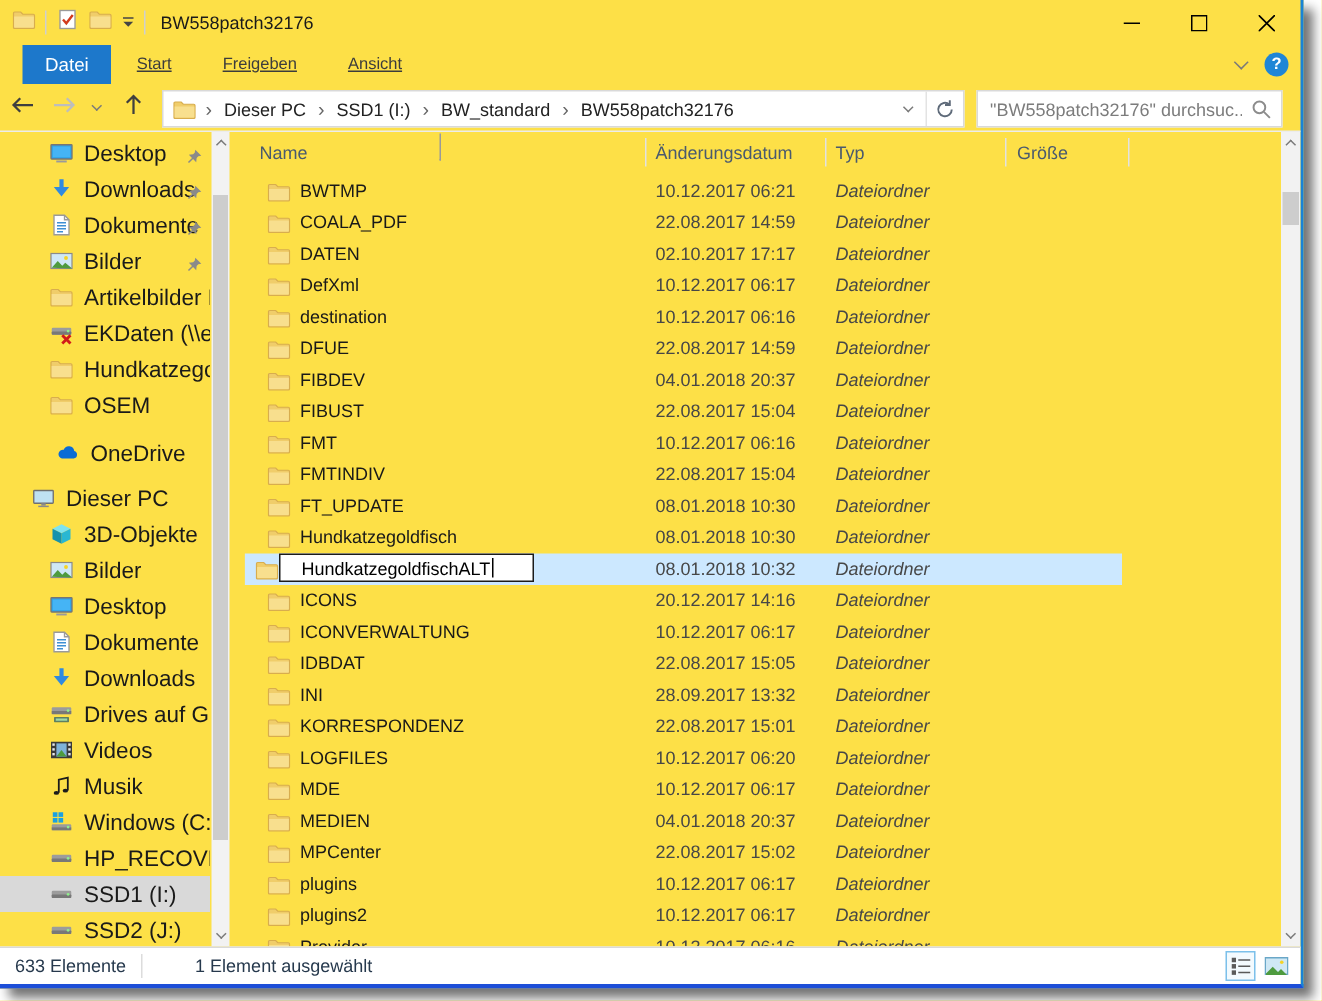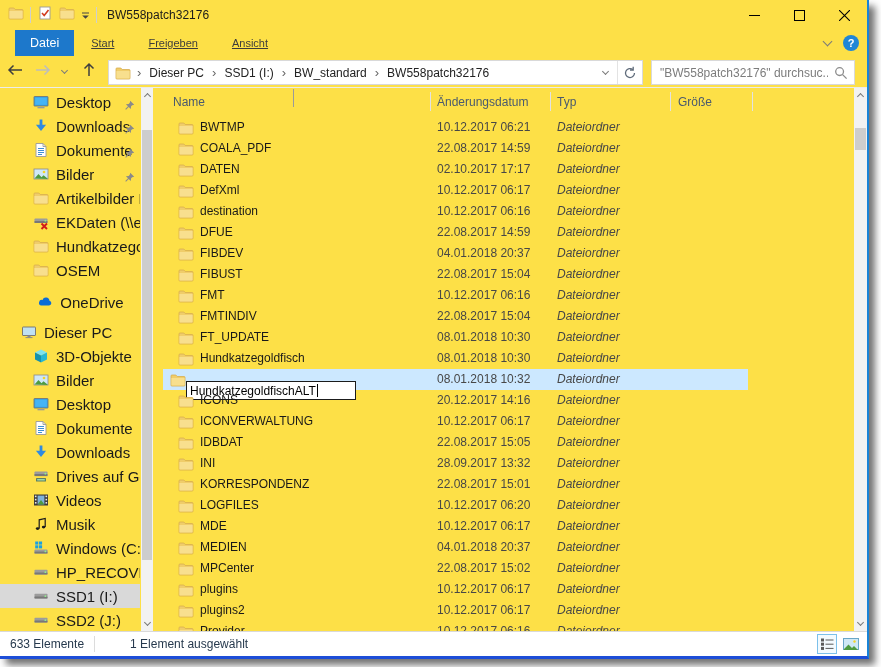--- a/index.html
+++ b/index.html
@@ -69,22 +69,22 @@
   .sortmark .chev { border-color:#9a9a9a; }
 
   .rows { position:absolute; left:0; top:27px; right:0; bottom:0; overflow:hidden; padding-top:2px; }
   .frow { height:21px; position:relative; font-size:12px; }
   .frow .hl { position:absolute; left:0; top:0; width:585px; height:21px; background:#cce8ff; }
   .frow .ficon { position:absolute; left:15px; top:3px; }
   .frow .fname { position:absolute; left:37px; top:3px; color:#191919; white-space:nowrap; }
   .frow .fdate { position:absolute; left:274px; top:3px; color:#474747; white-space:nowrap; }
   .frow .ftype { position:absolute; left:394px; top:3px; color:#474747; white-space:nowrap;font-style:italic; }
   .frow .ficon.edit { left:7px; }
-  .renamebox { position:absolute; left:23px; top:12px; width:170px; height:19px; border:1px solid #1b1b1b; background:#fff;
-               display:flex; align-items:center; padding-left:3px; font-size:12px; color:#000; }
+  .renamebox { position:absolute; left:23px; top:0; width:170px; height:19px; border:1px solid #1b1b1b; background:#fff;
+               display:flex; align-items:center; padding-left:14px; font-size:12px; color:#000; }
   .caret { width:1px; height:13px; background:#000; margin-left:1px; }
 
   
   .statusbar { position:absolute; left:0; bottom:0; right:0; height:25px; border-top:1px solid #d9d9d9;
                display:flex; align-items:center; background:#fff; }
   .status-text { font-size:12px; color:#26394d; padding-left:10px; white-space:nowrap; }
   .status-div { width:1px; height:16px; background:#dcdcdc; margin:0 10px; }
   .viewbtns { position:absolute; right:6px; top:2px; display:flex; gap:4px; }
   .viewbtn { width:20px; height:20px; display:flex; align-items:center; justify-content:center; border:1px solid transparent; }
   .viewbtn.active { border-color:#7cc0ea; background:#f3fafe; }

